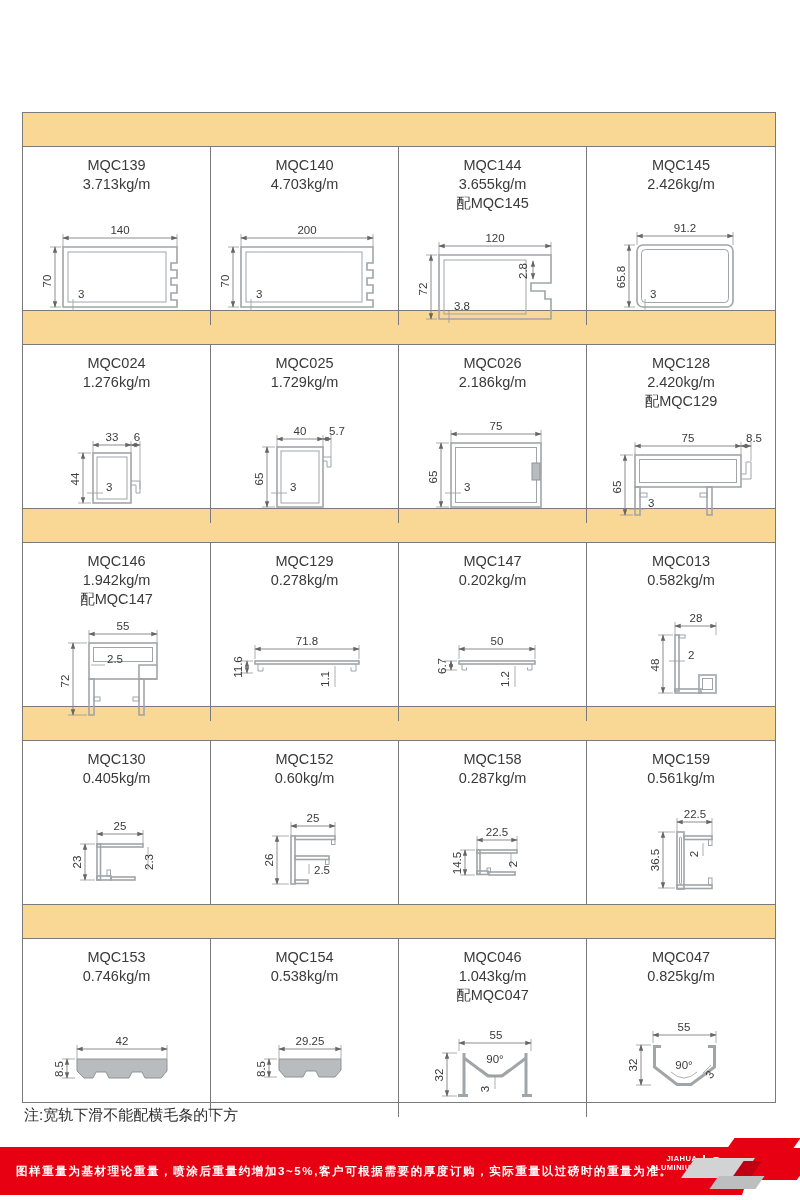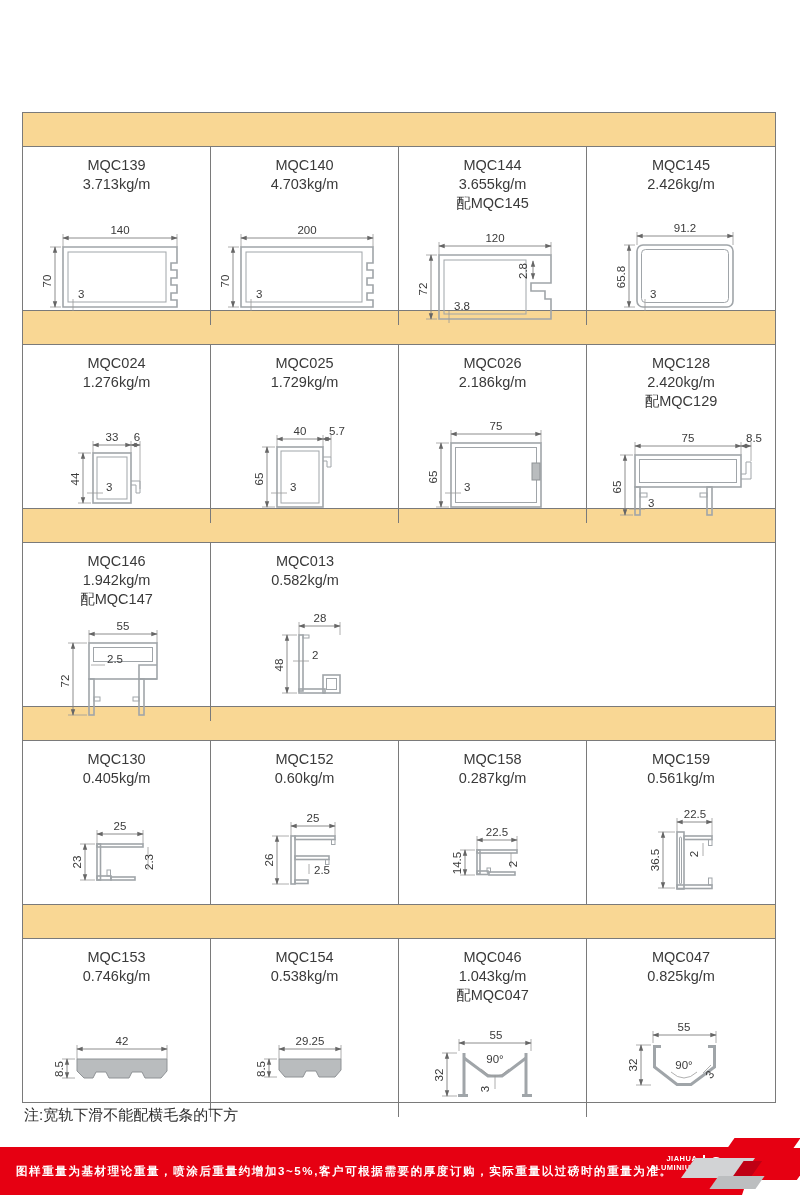--- a/index.html
+++ b/index.html
@@ -269,20 +269,60 @@
           <path class="p" d="M130,56 h-18 v14 h18"></path>
           <rect class="p" x="62" y="70" width="5" height="36"></rect>
             <rect class="p" x="112" y="70" width="5" height="36"></rect>
           <rect class="pi" x="67" y="88" width="6" height="4"></rect>
             <rect class="pi" x="106" y="88" width="6" height="4"></rect>
           <line class="e" x1="64" y1="56" x2="78" y2="56"></line>
             <text class="t" x="80" y="54">2.5</text>
         </svg>
       </div>
       <div class="cell">
+        <div class="code">MQC129</div>
+        <div class="weight">0.278kg/m</div>
+
+        <svg width="180" height="112" viewBox="0 0 180 112">
+          <line class="e" x1="40" y1="60" x2="40" y2="46"></line>
+            <line class="e" x1="144" y1="60" x2="144" y2="46"></line>
+          <line class="d" x1="40" y1="50" x2="144" y2="50"></line>
+            <text class="t tm" x="92" y="46">71.8</text>
+          <line class="e" x1="38" y1="62" x2="25" y2="62"></line>
+            <line class="e" x1="38" y1="74" x2="25" y2="74"></line>
+          <line class="d" x1="32" y1="62" x2="32" y2="74"></line>
+            <text class="t tm" x="27" y="68" transform="rotate(-90 27 68)">11.6</text>
+          <rect class="p" x="40" y="62" width="104" height="3"></rect>
+          <path class="pi" d="M43,65 v7 h5 v-3.5"></path>
+            <path class="pi" d="M141,65 v7 h-5 v-3.5"></path>
+          <line class="e" x1="120" y1="67" x2="120" y2="88"></line>
+            <text class="t tm" x="114" y="80" transform="rotate(-90 114 80)">1.1</text>
+        </svg>
+      </div>
+      <div class="cell">
+        <div class="code">MQC147</div>
+        <div class="weight">0.202kg/m</div>
+
+        <svg width="180" height="112" viewBox="0 0 180 112">
+          <line class="e" x1="56" y1="60" x2="56" y2="46"></line>
+            <line class="e" x1="132" y1="60" x2="132" y2="46"></line>
+          <line class="d" x1="56" y1="50" x2="132" y2="50"></line>
+            <text class="t tm" x="94" y="46">50</text>
+          <line class="e" x1="54" y1="62" x2="41" y2="62"></line>
+            <line class="e" x1="54" y1="71" x2="41" y2="71"></line>
+          <line class="d" x1="48" y1="62" x2="48" y2="71"></line>
+            <text class="t tm" x="43" y="67" transform="rotate(-90 43 67)">6.7</text>
+          <rect class="p" x="56" y="62" width="76" height="3"></rect>
+          <path class="pi" d="M59,65 v6 h4.5 v-2.5"></path>
+            <path class="pi" d="M129,65 v6 h-4.5 v-2.5"></path>
+          <line class="e" x1="112" y1="67" x2="112" y2="88"></line>
+            <text class="t tm" x="106" y="80" transform="rotate(-90 106 80)">1.2</text>
+        </svg>
+      </div>
+      <div class="cell">
         <div class="code">MQC013</div>
         <div class="weight">0.582kg/m</div>
 
         <svg width="180" height="112" viewBox="0 0 180 112">
           <line class="e" x1="84" y1="36" x2="84" y2="23"></line>
             <line class="e" x1="125" y1="36" x2="125" y2="23"></line>
           <line class="d" x1="84" y1="27" x2="125" y2="27"></line>
             <text class="t tm" x="105" y="23">28</text>
           <line class="e" x1="82" y1="36" x2="67" y2="36"></line>
             <line class="e" x1="82" y1="94" x2="67" y2="94"></line>

